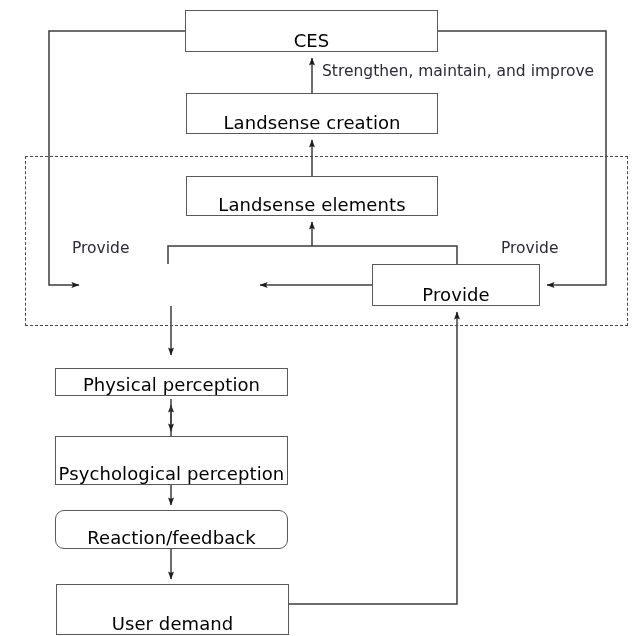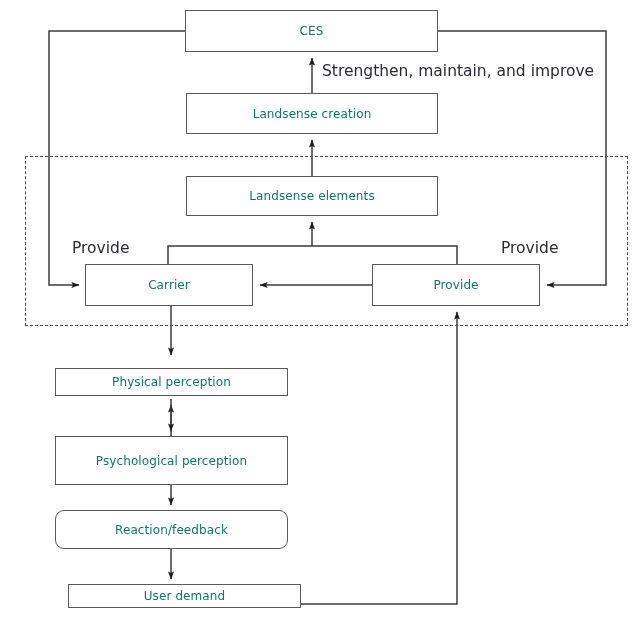--- a/index.html
+++ b/index.html
@@ -21,24 +21,24 @@
     top: 0;
     width: 640px;
     height: 636px;
   }
   .node {
     position: absolute;
     box-sizing: border-box;
     border: 1.6px solid #5a5a5a;
     background: #ffffff;
     display: flex;
-    align-items: center;
+    align-items: flex-end;
     justify-content: center;
-    color: #0f766e;
-    font-size: 12px;
+    color: #000000;
+    font-size: 18px;
     letter-spacing: 0.1px;
     z-index: 3;
   }
   .edge-label {
     position: absolute;
     color: #2b2b33;
     font-size: 15.5px;
     white-space: nowrap;
     background: transparent;
     z-index: 4;
@@ -98,41 +98,38 @@
   </div>
 
   <div class="node" style="left:186px; top:93px; width:252px; height:41px;">
     <span>Landsense creation</span>
   </div>
 
   <div class="node" style="left:186px; top:176px; width:252px; height:40px;">
     <span>Landsense elements</span>
   </div>
 
-  <div class="node" style="left:85px; top:264px; width:168px; height:42px;">
-    <span>Carrier</span>
-  </div>
 
   <div class="node" style="left:372px; top:264px; width:168px; height:42px;">
     <span>Provide</span>
   </div>
 
   <div class="node" style="left:55px; top:368px; width:233px; height:28px;">
     <span>Physical perception</span>
   </div>
 
   <div class="node" style="left:55px; top:436px; width:233px; height:49px;">
     <span>Psychological perception</span>
   </div>
 
   <div class="node" style="left:55px; top:510px; width:233px; height:39px;border-radius:9px;">
     <span>Reaction/feedback</span>
   </div>
 
-  <div class="node" style="left:68px; top:584px; width:233px; height:24px;">
+  <div class="node" style="left:56px; top:584px; width:233px; height:51px;">
     <span>User demand</span>
   </div>
 
   <div class="edge-label" style="left:322px; top:62px;text-align:center;">Strengthen, maintain, and improve</div>
 
   <div class="edge-label" style="left:72px; top:239px;">Provide</div>
 
   <div class="edge-label" style="left:501px; top:239px;">Provide</div>
 
 </div>

